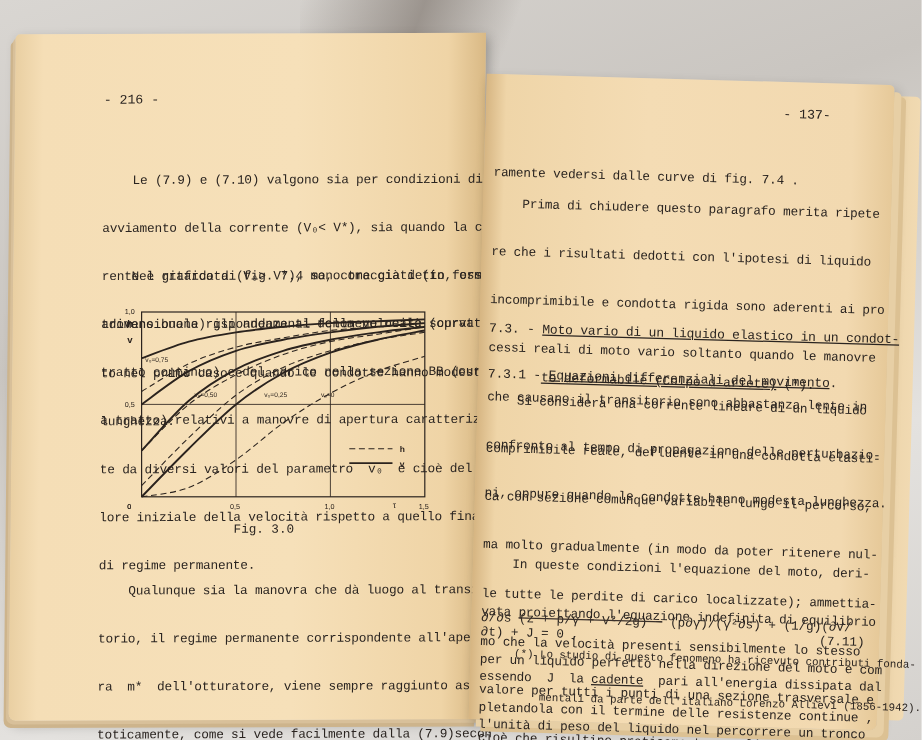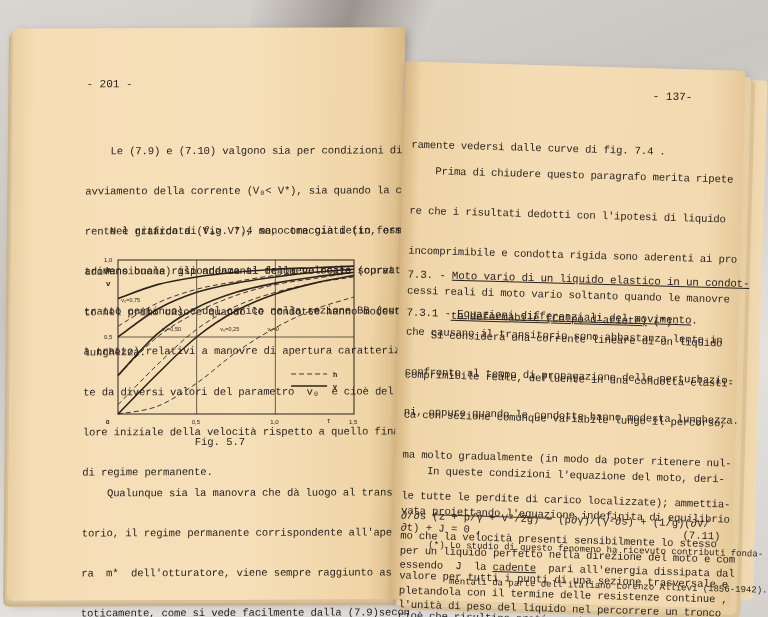--- a/index.html
+++ b/index.html
@@ -29,42 +29,42 @@
   .fn-rule{position:absolute;height:1px;background:#3a302a;}
   .fn{position:absolute;font-size:9px;line-height:12px;white-space:pre;}
 </style>
 </head>
 <body>
 
 <div class="fold"></div>
 <div class="pagestack"></div>
 
 <div class="page page-left">
-  <div class="pnum" style="left:74px;top:50px;">- 201 -</div>
+  <div class="pnum" style="left:74px;top:50px;">- 216 -</div>
 
   <div class="txt" style="left:74px;top:90px;">
     <div>    Le (7.9) e (7.10) valgono sia per condizioni di</div>
     <div>avviamento della corrente (V₀&lt; V*), sia quando la cor</div>
     <div>rente è ritardata (V₀&gt; V*), ma, come già detto, esse</div>
     <div>trovano buona rispondenza al fenomeno reale soprattut</div>
     <div>to nel primo caso e quando le condotte hanno modesta</div>
     <div>lunghezza.</div>
   </div>
 
   <div class="txt" style="left:74px;top:170px;">
     <div>    Nel grafico di fig. 7.4 sono tracciati (in forma</div>
     <div>adimensionale) gli andamenti della velocità (curva a</div>
     <div>tratto continuo) e del carico nella sezione BB (curve</div>
     <div>a tratto) relativi a manovre di apertura caratterizza</div>
     <div>te da diversi valori del parametro  v₀  e cioè del va</div>
     <div>lore iniziale della velocità rispetto a quello finale</div>
     <div>di regime permanente.</div>
   </div>
 
-  <div class="caption" style="left:186px;top:408px;">Fig. 5.7</div>
+  <div class="caption" style="left:186px;top:408px;">Fig. 3.0</div>
 
   <div class="txt" style="left:74px;top:432px;">
     <div>    Qualunque sia la manovra che dà luogo al transi-</div>
     <div>torio, il regime permanente corrispondente all'apertu</div>
     <div>ra  m*  dell'otturatore, viene sempre raggiunto asin-</div>
     <div>toticamente, come si vede facilmente dalla (7.9)secon</div>
     
     
     
     

